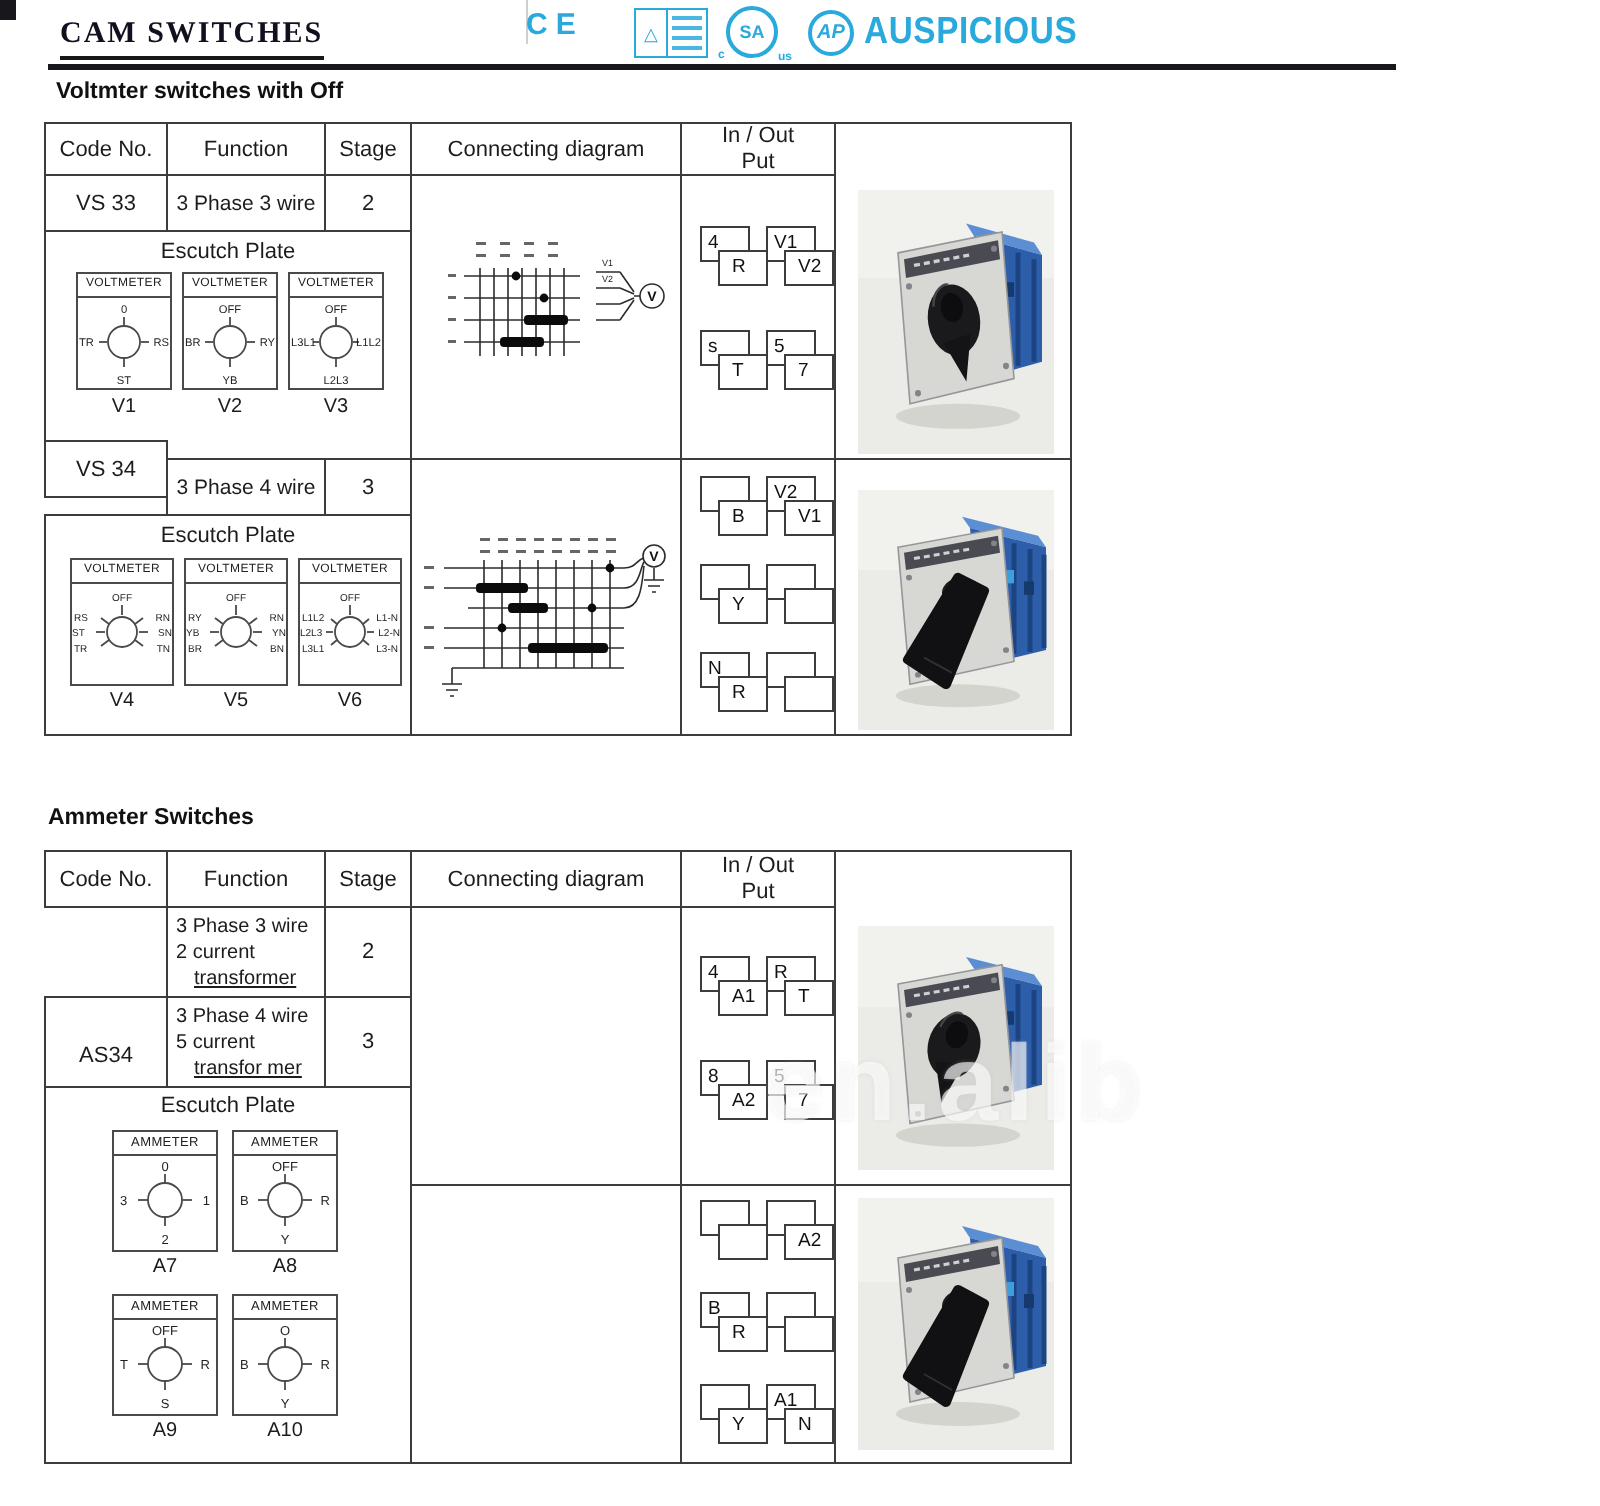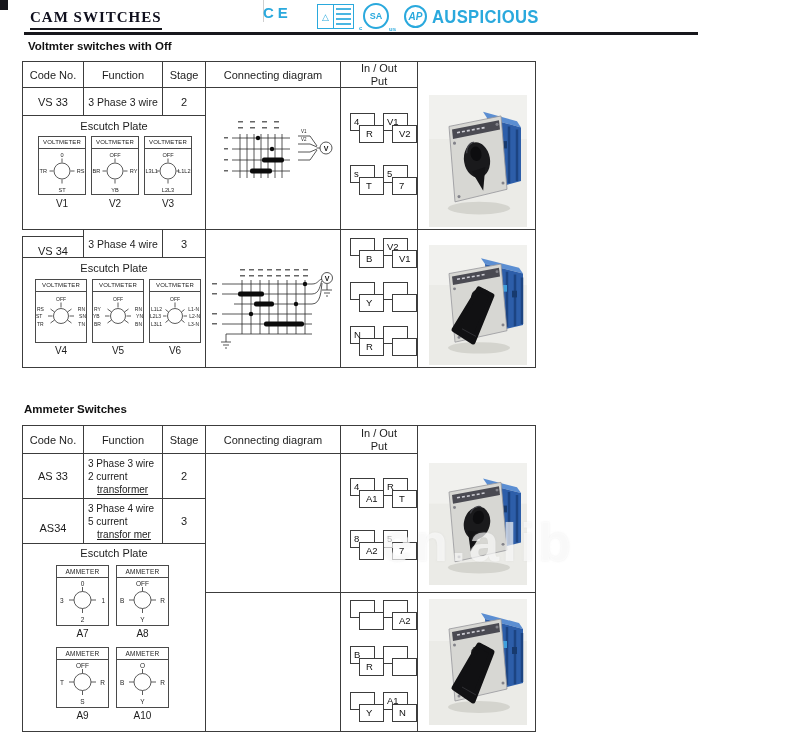--- a/index.html
+++ b/index.html
@@ -111,21 +111,21 @@
   </div>
   <div class="cell" style="left:417px;top:61px;width:119px;height:169px"></div>
 
   <div class="cell ctext" style="left:22px;top:87px;width:62px;height:29px">VS 33</div>
   <div class="cell ctext" style="left:83px;top:87px;width:80px;height:29px;font-size:10.5px">3 Phase 3 wire</div>
   <div class="cell ctext" style="left:162px;top:87px;width:44px;height:29px">2</div>
   <div class="cell" style="left:22px;top:115px;width:184px;height:115px"></div>
   <div class="cell" style="left:205px;top:87px;width:136px;height:143px"></div>
   <div class="cell" style="left:340px;top:87px;width:78px;height:143px"></div>
 
-  <div class="cell ctext" style="left:22px;top:236px;width:62px;height:29px">VS 34</div>
+  <div class="cell ctext" style="left:22px;top:220px;width:62px;height:29px">VS 34</div>
   <div class="cell ctext" style="left:83px;top:229px;width:80px;height:29px;font-size:10.5px">3 Phase 4 wire</div>
   <div class="cell ctext" style="left:162px;top:229px;width:44px;height:29px">3</div>
   <div class="cell" style="left:22px;top:257px;width:184px;height:111px"></div>
   <div class="cell" style="left:205px;top:229px;width:136px;height:139px"></div>
   <div class="cell" style="left:340px;top:229px;width:78px;height:139px"></div>
   <div class="cell" style="left:417px;top:229px;width:119px;height:139px"></div>
 
   <div class="esc-label" style="left:22px;top:120px">Escutch Plate</div>
 
   <div class="plate" style="left:38px;top:136px;width:48px">
@@ -469,21 +469,20 @@
   <div class="cell ctext" style="left:22px;top:425px;width:62px;height:29px">Code No.</div>
   <div class="cell ctext" style="left:83px;top:425px;width:80px;height:29px">Function</div>
   <div class="cell ctext" style="left:162px;top:425px;width:44px;height:29px">Stage</div>
   <div class="cell ctext" style="left:205px;top:425px;width:136px;height:29px">Connecting diagram</div>
   <div class="cell ctext io-hdr" style="left:340px;top:425px;width:78px;height:29px">
     <span>In / Out</span>
     <span>Put</span>
   </div>
   <div class="cell" style="left:417px;top:425px;width:119px;height:168px"></div>
 
-  <div class="cell ctext" style="left:22px;top:453px;width:62px;height:46px">AS 33</div>
   <div class="cell fcell" style="left:83px;top:453px;width:80px;height:46px">
     <span>3 Phase 3 wire</span>
     <span>2 current</span>
     <span class="l3">transformer</span>
   </div>
   <div class="cell ctext" style="left:162px;top:453px;width:44px;height:46px">2</div>
 
   <div class="cell ctext" style="left:22px;top:498px;width:62px;height:60px">AS34</div>
   <div class="cell fcell" style="left:83px;top:498px;width:80px;height:46px">
     <span>3 Phase 4 wire</span>

